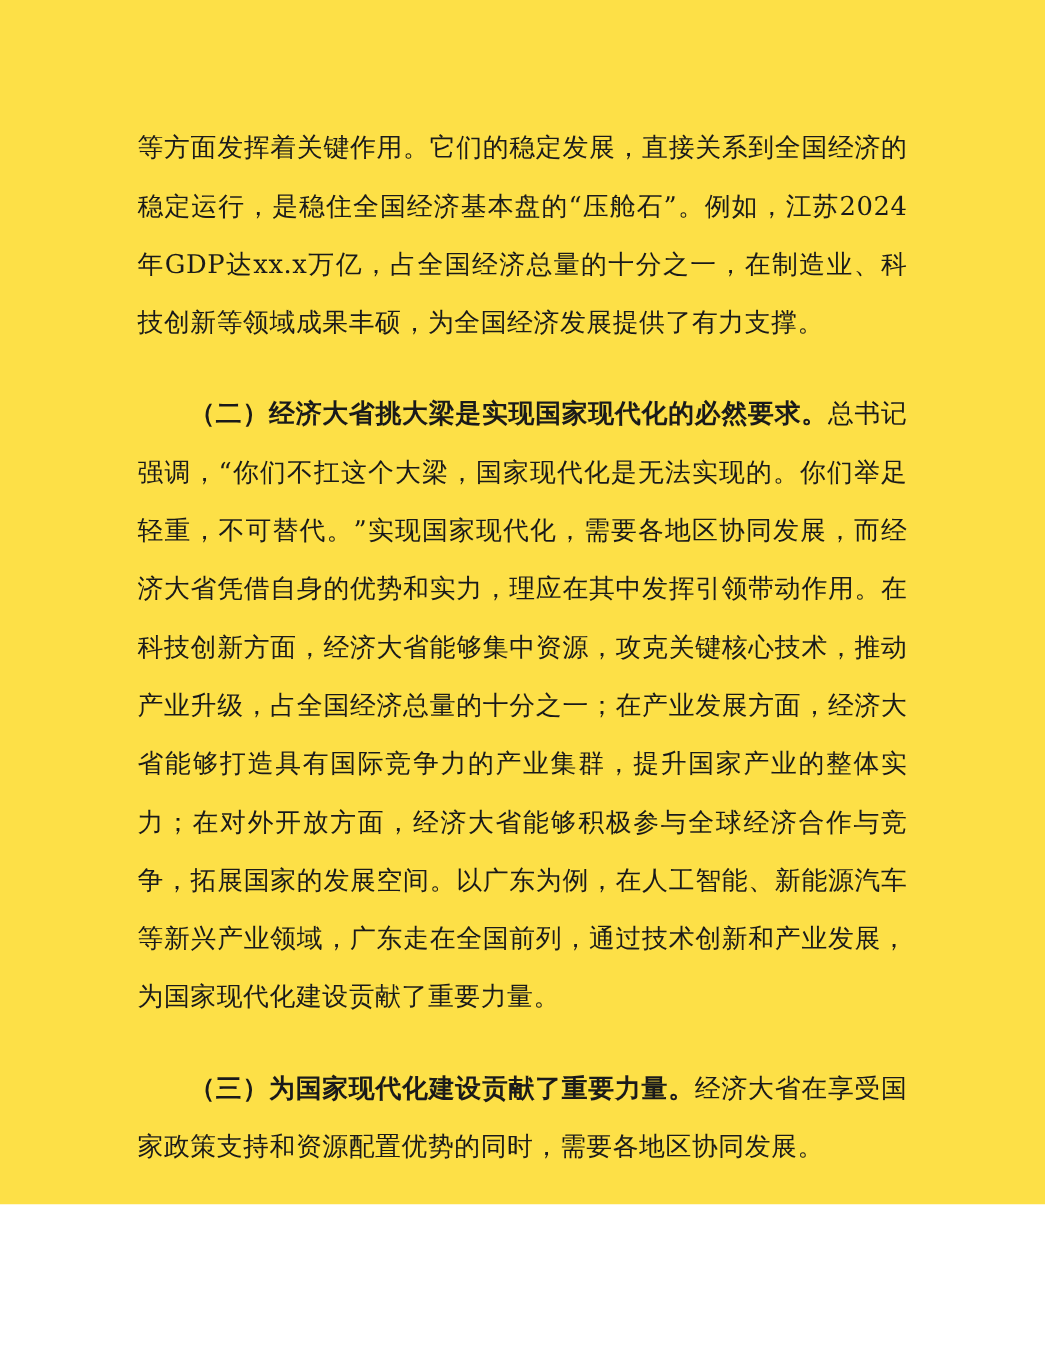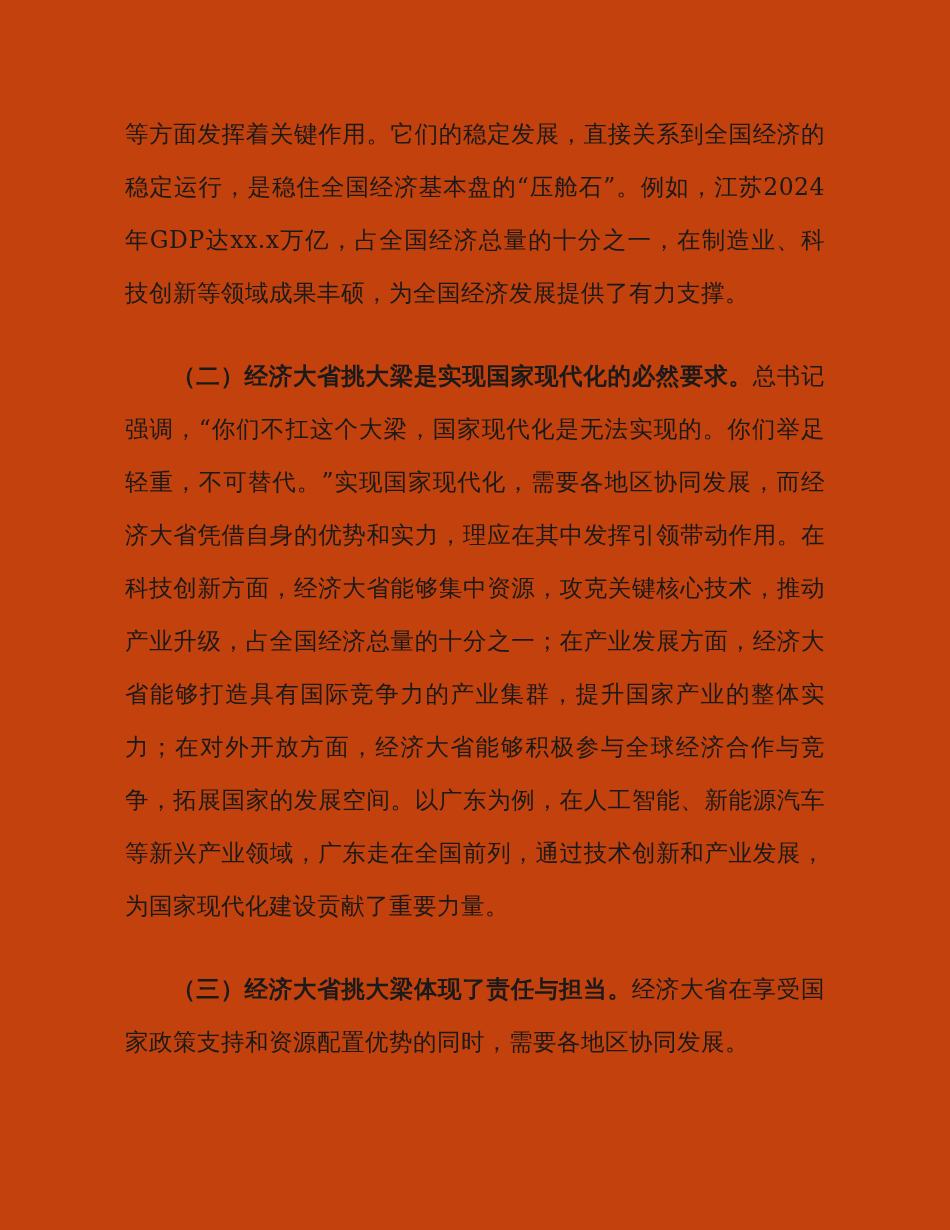--- a/index.html
+++ b/index.html
@@ -3,22 +3,22 @@
 <meta charset="utf-8">
 <style>
   html, body {
     margin: 0;
     padding: 0;
     background: #ffffff;
   }
   .page {
     position: relative;
     width: 950px;
-    height: 1230px;
-    background: #c2410c;
+    height: 1095px;
+    background: #fde047;
     box-sizing: border-box;
     overflow: hidden;
   }
   .content {
     position: absolute;
     left: 125px;
     top: 108px;
     width: 700px;
   }
   .para {
@@ -42,15 +42,15 @@
     margin-top: 44px;
   }
 </style>
 </head>
 <body>
 
 <div class="page">
   <div class="content" id="body-root">
       <p class="para"><span>等方面发挥着关键作用。它们的稳定发展，直接关系到全国经济的稳定运行，是稳住全国经济基本盘的“压舱石”。例如，江苏2024年GDP达xx.x万亿，占全国经济总量的十分之一，在制造业、科技创新等领域成果丰硕，为全国经济发展提供了有力支撑。</span></p>
       <p class="para indent"><span class="bold">（二）经济大省挑大梁是实现国家现代化的必然要求。</span><span>总书记强调，“你们不扛这个大梁，国家现代化是无法实现的。你们举足轻重，不可替代。”实现国家现代化，需要各地区协同发展，而经济大省凭借自身的优势和实力，理应在其中发挥引领带动作用。在科技创新方面，经济大省能够集中资源，攻克关键核心技术，推动产业升级，占全国经济总量的十分之一；在产业发展方面，经济大省能够打造具有国际竞争力的产业集群，提升国家产业的整体实力；在对外开放方面，经济大省能够积极参与全球经济合作与竞争，拓展国家的发展空间。以广东为例，在人工智能、新能源汽车等新兴产业领域，广东走在全国前列，通过技术创新和产业发展，为国家现代化建设贡献了重要力量。</span></p>
-      <p class="para indent"><span class="bold">（三）经济大省挑大梁体现了责任与担当。</span><span>经济大省在享受国家政策支持和资源配置优势的同时，需要各地区协同发展。</span></p>
+      <p class="para indent"><span class="bold">（三）为国家现代化建设贡献了重要力量。</span><span>经济大省在享受国家政策支持和资源配置优势的同时，需要各地区协同发展。</span></p>
     </div>
 </div>
 
 </body></html>

